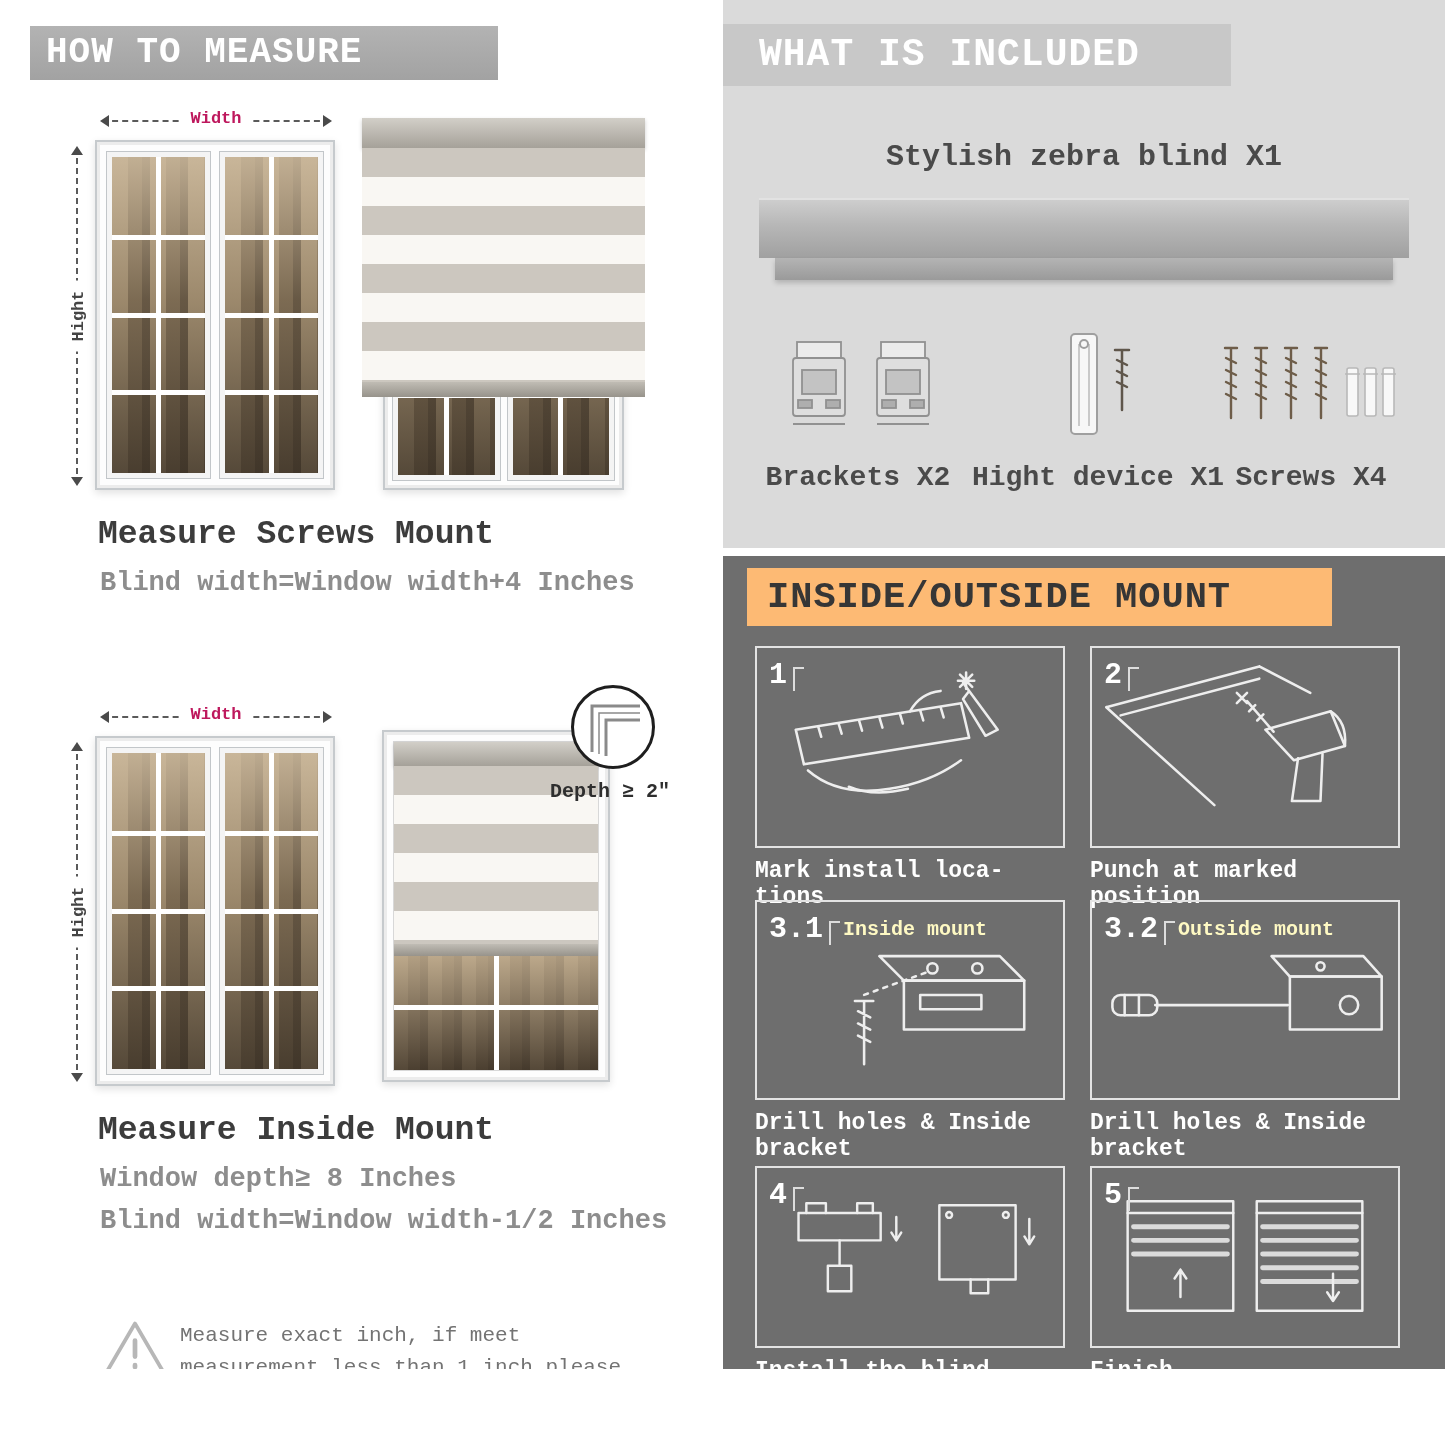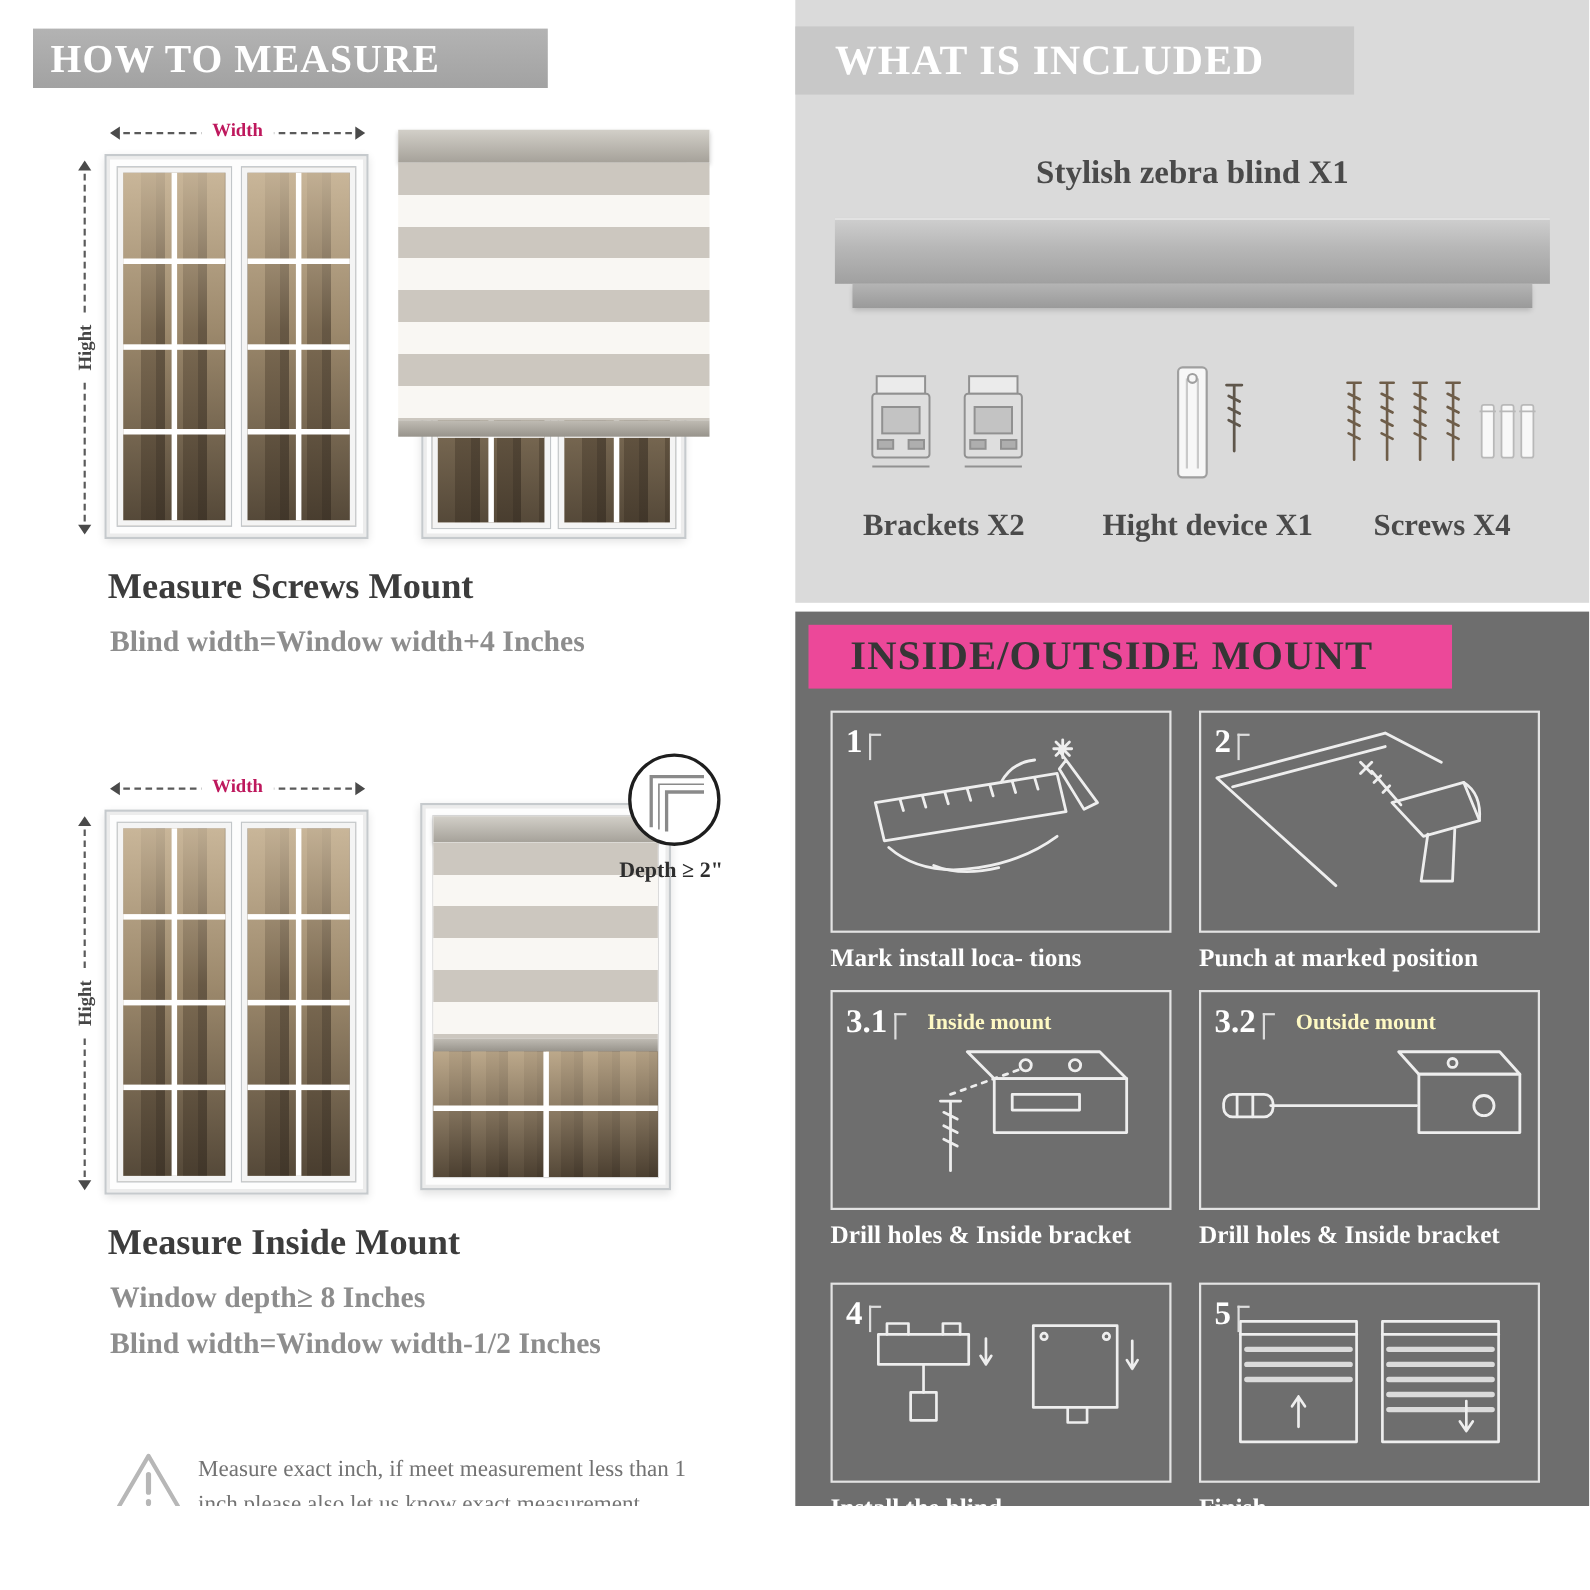--- a/index.html
+++ b/index.html
@@ -1,18 +1,18 @@
 <!DOCTYPE html>
 <html><head>
 <meta charset="utf-8">
 <style>
   *{margin:0;padding:0;box-sizing:border-box}
   html,body{background:#fff}
   .page{position:relative;width:1445px;height:1369px;background:#fff;overflow:hidden;
-        font-family:Liberation Serif, serif;color:#3b3b3b}
+        font-family:Liberation Mono, monospace;color:#3b3b3b}
   .abs{position:absolute}
 
   
   .banner{position:absolute;left:30px;top:26px;width:468px;height:54px;
           background:linear-gradient(180deg,#b3b3b3,#a2a2a2);color:#fff;
           font-size:36px;font-weight:bold;letter-spacing:1px;line-height:54px;padding-left:16px}
   .sec-title{position:absolute;font-size:33px;font-weight:bold;color:#3c3c3c}
   .sec-line{position:absolute;font-size:27px;font-weight:bold;color:#8d8d8d}
 
   .winframe{position:absolute;background:#fdfdfd;border:2px solid #c6cacd;
@@ -62,22 +62,22 @@
   .rt-band{position:absolute;left:0;top:24px;width:508px;height:62px;background:#c8c8c8;
            color:#fff;font-size:38px;font-weight:bold;line-height:62px;padding-left:36px;letter-spacing:1px}
   .rt-product{position:absolute;left:0;right:0;top:140px;text-align:center;font-size:30px;font-weight:bold;color:#4a4a4a}
   .cass-main{position:absolute;left:36px;top:198px;width:650px;height:60px;
              background:linear-gradient(180deg,#cfcfcf,#b7b7b7 45%,#a0a0a0);box-shadow:inset 0 2px 0 #e2e2e2}
   .cass-lip{position:absolute;left:52px;top:258px;width:618px;height:22px;
             background:linear-gradient(180deg,#b4b4b4,#9a9a9a);box-shadow:0 3px 5px rgba(0,0,0,.18)}
   .rt-item-label{position:absolute;top:462px;text-align:center;font-size:28px;font-weight:bold;color:#4a4a4a}
 
   .right-bottom{position:absolute;left:723px;top:556px;width:722px;height:889px;background:#6e6e6e}
-  .rb-band{position:absolute;left:12px;top:12px;width:585px;height:58px;background:#ec4899;
-           color:#363636;font-size:37px;font-weight:bold;line-height:58px;padding-left:38px;letter-spacing:1px}
+  .rb-band{position:absolute;left:24px;top:12px;width:585px;height:58px;background:#fdba74;
+           color:#363636;font-size:37px;font-weight:bold;line-height:58px;padding-left:20px;letter-spacing:1px}
   .step{position:absolute;width:310px}
   .panel{position:relative;border:2px solid #e3e3e3;width:100%}
   .panel svg{position:absolute;inset:0;width:100%;height:100%}
   .step-num{position:absolute;top:10px;left:12px;font-size:30px;font-weight:bold;color:#fff;z-index:2}
   .step-num::after{content:"";position:absolute;top:9px;right:-17px;width:9px;height:22px;
                    border-left:2px solid #ddd;border-top:2px solid #ddd}
   .step-title{position:absolute;top:16px;left:86px;font-size:20px;font-weight:bold;color:#fef9c3;z-index:2;white-space:nowrap}
   .caption{margin-top:10px;color:#fff;font-weight:bold;font-size:23px}
 </style>
 </head>

